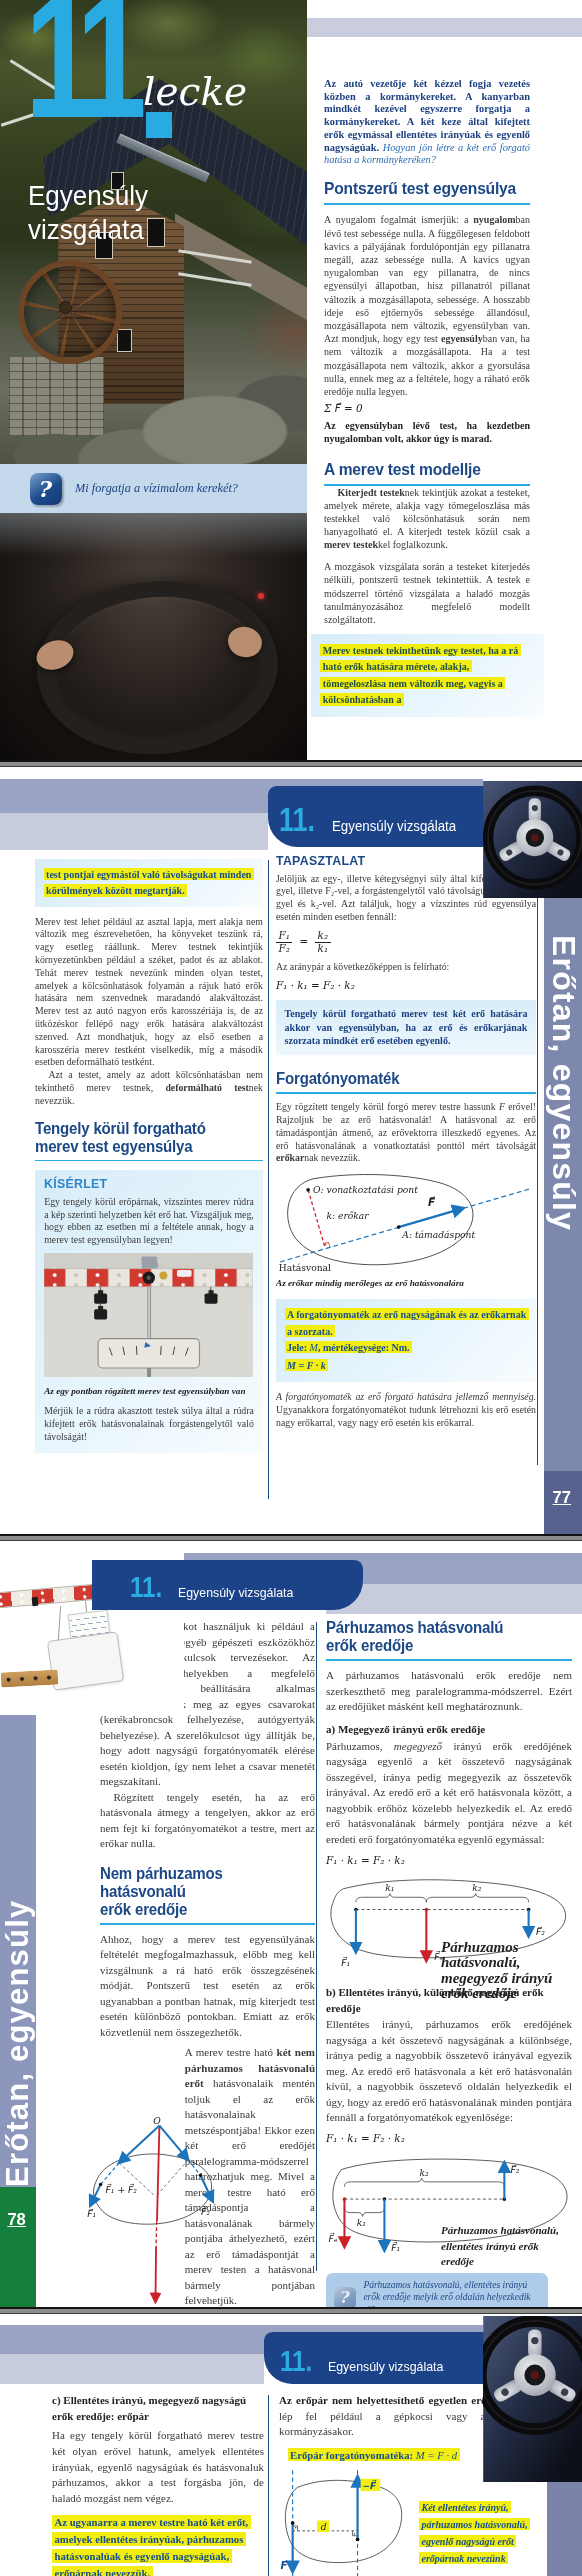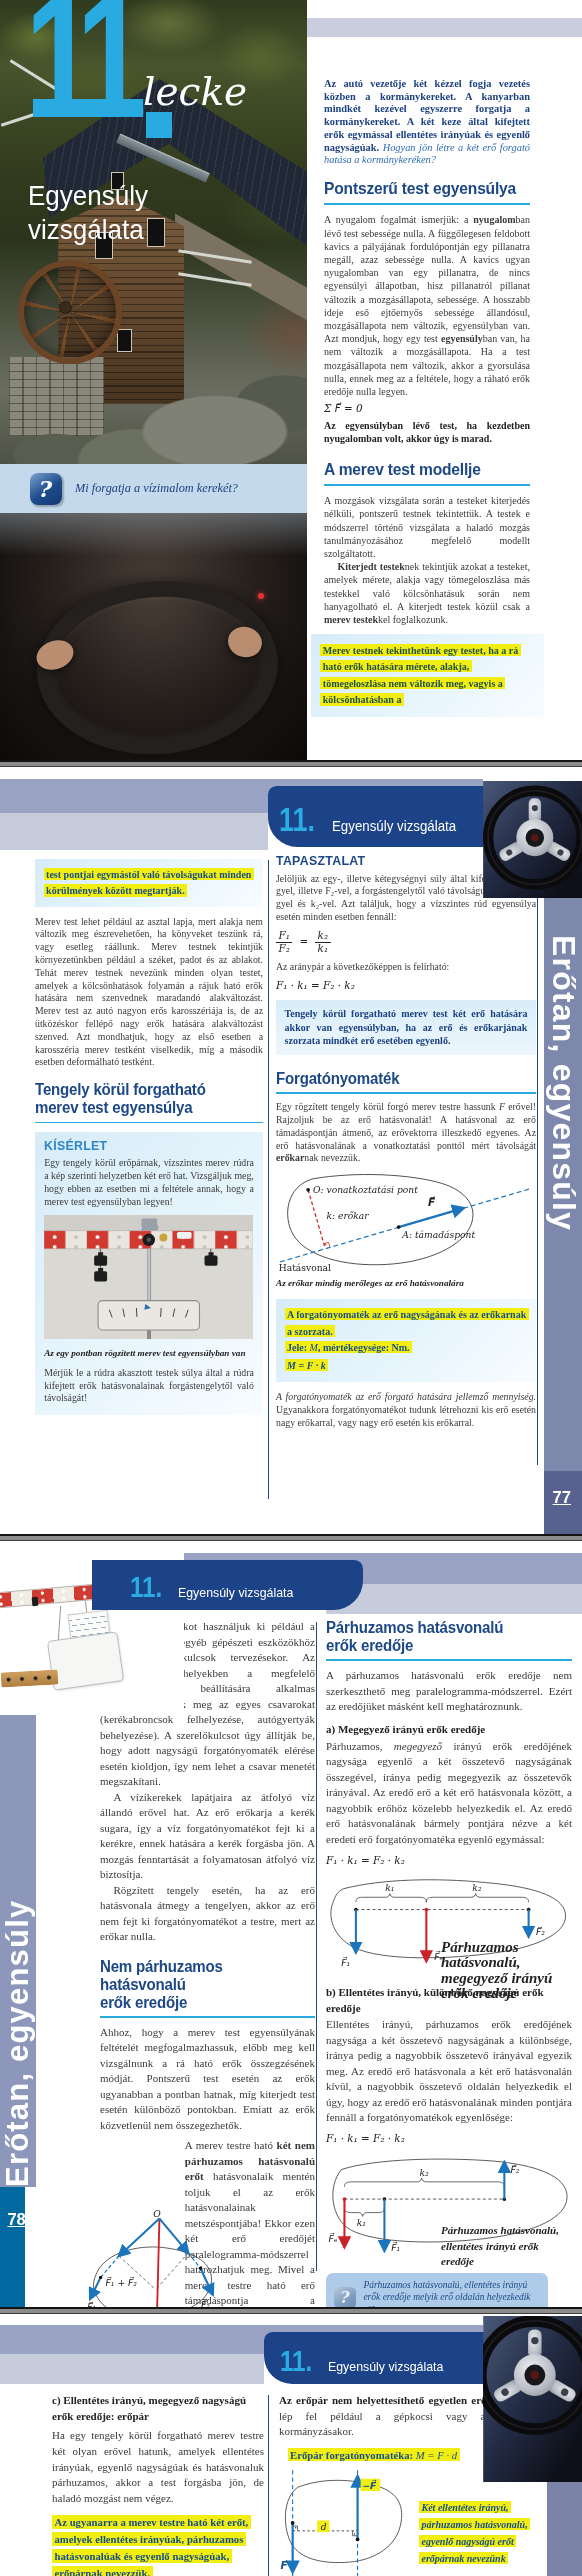--- a/index.html
+++ b/index.html
@@ -218,22 +218,22 @@
       <div class="shead" style="font-size:16.6px;margin-top:13.5px">Pontszerű test egyensúlya</div>
       <div class="crule"></div>
 
       <p class="just" style="margin:8.6px 0 0 0"><span>A nyugalom fogalmát ismerjük: a </span><span class="b">nyugalom</span><span>ban lévő test sebessége nulla. A függőlegesen feldobott kavics a pályájának fordulópontján egy pillanatra megáll, azaz sebessége nulla. A kavics ugyan nyugalomban van egy pillanatra, de nincs egyensúlyi állapotban, hisz pillanatról pillanat változik a mozgásállapota, sebessége. A hosszabb ideje eső ejtőernyős sebessége állandósul, mozgásállapota nem változik, egyensúlyban van. Azt mondjuk, hogy egy test </span><span class="b">egyensúly</span><span>ban van, ha nem változik a mozgásállapota. Ha a test mozgásállapota nem változik, akkor a gyorsulása nulla, ennek meg az a feltétele, hogy a ráható erők eredője nulla legyen.</span></p>
       <div class="formula" style="margin-top:3.7px">Σ F⃗ = 0</div>
       <p class="just b" style="margin:3.7px 0 0 0;color:#222">Az egyensúlyban lévő test, ha kezdetben nyugalomban volt, akkor úgy is marad.</p>
 
       <div class="shead" style="font-size:16.6px;margin-top:16px">A merev test modellje</div>
       <div class="crule"></div>
 
+      <p class="just ind" style="margin:0"><span class="b">Kiterjedt testek</span><span>nek tekintjük azokat a testeket, amelyek mérete, alakja vagy tömegeloszlása más testekkel való kölcsönhatásuk során nem hanyagolható el. A kiterjedt testek közül csak a </span><span class="b">merev testek</span><span>kel foglalkozunk.</span></p>
       <p class="just" style="margin:8.6px 0 0 0">A mozgások vizsgálata során a testeket kiterjedés nélküli, pontszerű testnek tekintettük. A testek e módszerrel történő vizsgálata a haladó mozgás tanulmányozásához megfelelő modellt szolgáltatott.</p>
-      <p class="just ind" style="margin:0"><span class="b">Kiterjedt testek</span><span>nek tekintjük azokat a testeket, amelyek mérete, alakja vagy tömegeloszlása más testekkel való kölcsönhatásuk során nem hanyagolható el. A kiterjedt testek közül csak a </span><span class="b">merev testek</span><span>kel foglalkozunk.</span></p>
 
       <div class="lightbox" style="margin:7.4px 0 0 -13.5px;width:214px;padding:8.6px 9.8px">
         <span class="hlt green" style="font-size:10px;line-height:16.6px">Merev testnek tekinthetünk egy testet, ha a rá ható erők hatására mérete, alakja, tömegeloszlása nem változik meg, vagyis a kölcsönhatásban a</span>
       </div>
     </div>
 
     <div class="abs" id="qbar">
       <div class="qicon" style="margin-left:29.5px">?</div>
       <div class="qtext ser bi navytx">Mi forgatja a vízimalom kerekét?</div>
     </div>
@@ -285,20 +285,21 @@
     </div>
 
     <div class="abs" style="left:268px;top:92px;width:1.2px;height:639px;background:#1d4886"></div>
     <div class="abs" style="left:537px;top:92px;width:1.2px;height:605px;background:#1d4886"></div>
 
     <div class="abs ser" style="left:35px;top:91px;width:228px;font-size:9.8px;line-height:12.8px">
       <div class="lightbox" style="padding:7.4px 8.6px">
         <span class="hlt" style="font-size:10px;line-height:16.6px">test pontjai egymástól való távolságukat minden körülmények között megtartják.</span>
       </div>
       <p class="just" style="margin:8.6px 0 0 0">Merev test lehet például az asztal lapja, mert alakja nem változik meg észrevehetően, ha könyveket teszünk rá, vagy esetleg ráállunk. Merev testnek tekintjük környezetünkben például a széket, padot és az ablakot. Tehát merev testnek nevezünk minden olyan testet, amelyek a kölcsönhatások folyamán a rájuk ható erők hatására nem szenvednek maradandó alakváltozást. Merev test az autó nagyon erős karosszériája is, de az ütközéskor fellépő nagy erők hatására alakváltozást szenved. Azt mondhatjuk, hogy az első esetben a karosszéria merev testként viselkedik, míg a második esetben deformálható testként.</p>
+      <p class="just ind" style="margin:0"><span>Azt a testet, amely az adott kölcsönhatásban nem tekinthető merev testnek, </span><span class="b">deformálható test</span><span>nek nevezzük.</span></p>
 
       <div class="shead" style="font-size:16px;margin-top:12.3px">
         <div>Tengely körül forgatható</div>
         <div>merev test egyensúlya</div>
       </div>
       <div class="crule"></div>
 
       <div class="lightbox expbox" style="margin-top:8.6px">
         <div class="explabel">KÍSÉRLET</div>
         <p class="just" style="margin:4.9px 0 0 0">Egy tengely körül erőpárnak, vízszintes merev rúdra a kép szerinti helyzetben két erő hat. Vizsgáljuk meg, hogy ebben az esetben mi a feltétele annak, hogy a merev test egyensúlyban legyen!</p>
@@ -413,29 +414,28 @@
       <div class="string" style="left:59px;top:63px;height:34px;transform:rotate(4deg)"></div>
       <div class="string" style="left:87px;top:58px;height:39px;transform:rotate(-6deg)"></div>
       <div class="card"></div>
       <div class="plate"></div>
       <div class="wood"></div>
     </div>
 
     <div class="abs" style="left:0;top:169px;width:36px;height:475px;background:#8d96bb;display:flex;justify-content:center;padding-top:92px;box-sizing:border-box">
       <div class="vtext" style="transform:rotate(180deg);font-size:31px">Erőtan, egyensúly</div>
     </div>
-    <div class="abs" style="left:0;top:644px;width:25px;height:120px;background:#0369a1">
+    <div class="abs" style="left:0;top:644px;width:36px;height:120px;background:#15803d">
       <div class="pageno" style="left:7.4px;top:23px">78</div>
     </div>
 
     <div class="abs" style="left:316px;top:79px;width:1.2px;height:649px;background:#1d4886"></div>
 
     <div class="abs ser" style="left:100px;top:76px;width:215px;font-size:11px;line-height:15.5px">
       <p class="just" style="margin:0">A forgatónyomatékot használjuk ki például a gépkocsikhoz és egyéb gépészeti eszközökhöz használt szerelőkulcsok tervezésekor. Az autószerelő műhelyekben a megfelelő forgatónyomaték beállítására alkalmas kulcsokkal húzzák meg az egyes csavarokat (kerékabroncsok felhelyezése, autógyertyák behelyezése). A szerelőkulcsot úgy állítják be, hogy adott nagyságú forgatónyomaték elérése esetén kioldjon, így nem lehet a csavar menetét megszakítani.</p>
-      <p class="just ind" style="margin:0">A vízikerekek lapátjaira az átfolyó víz állandó erővel hat. Az erő erőkarja a kerék sugara, így a víz forgatónyomatékot fejt ki a kerékre, ennek hatására a kerék forgásba jön. A mozgás fenntartását a folyamatosan átfolyó víz biztosítja.</p>
       <p class="just ind" style="margin:0">Rögzített tengely esetén, ha az erő hatásvonala átmegy a tengelyen, akkor az erő nem fejt ki forgatónyomatékot a testre, mert az erőkar nulla.</p>
 
       <div class="shead" style="font-size:16px;margin-top:13.5px">
         <div>Nem párhuzamos hatásvonalú</div>
         <div>erők eredője</div>
       </div>
       <div class="crule"></div>
 
       <p class="just" style="margin:7.4px 0 0 0">Ahhoz, hogy a merev test egyensúlyának feltételét megfogalmazhassuk, előbb meg kell vizsgálnunk a rá ható erők összegzésének módját. Pontszerű test esetén az erők ugyanabban a pontban hatnak, míg kiterjedt test esetén különböző pontokban. Emiatt az erők közvetlenül nem összegezhetők.</p>
 

